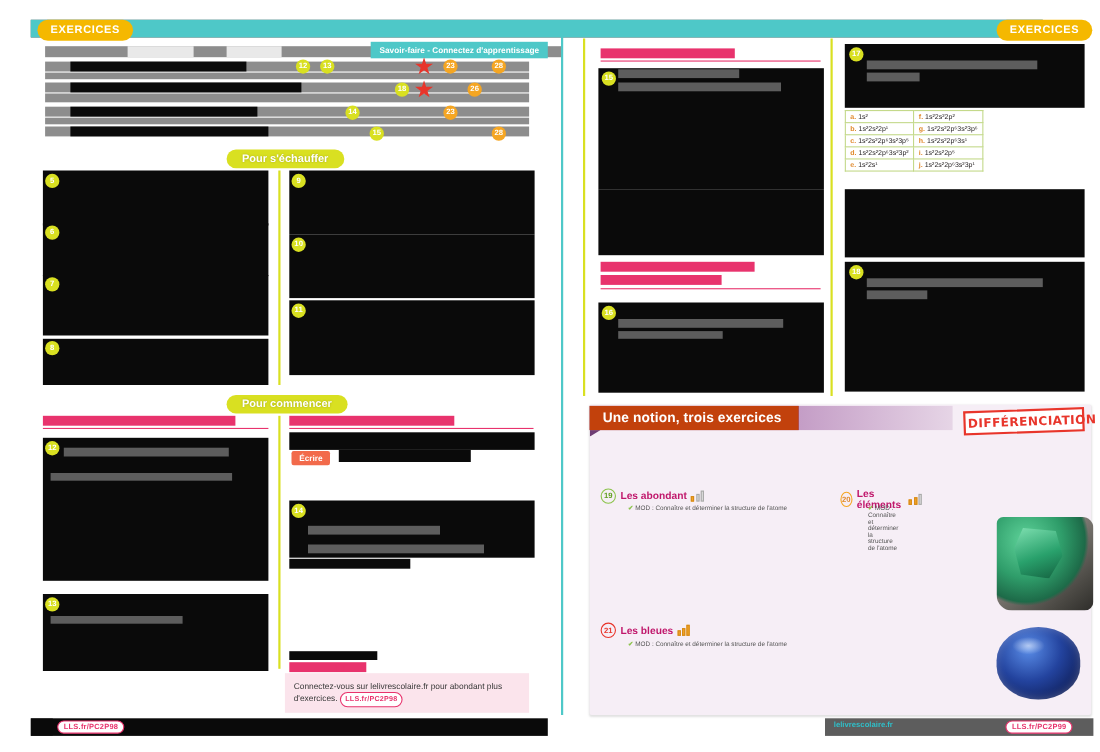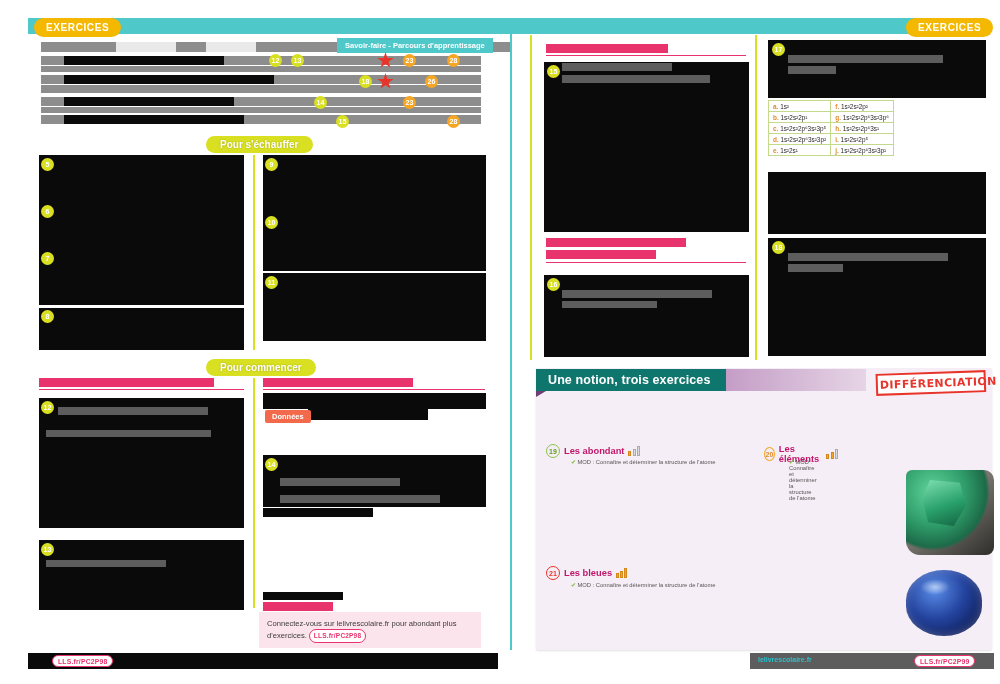--- a/index.html
+++ b/index.html
@@ -89,21 +89,21 @@
   .pinkline  { position:absolute; background:#e8336d; height:1px; z-index:6;}
 
   
   .notion-panel {
     position:absolute; left:530px; top:368px; width:456px; height:282px;
     background:#f6eef6; border-radius:2px; z-index:8;
     box-shadow:0 1px 2px rgba(0,0,0,.12);
   }
   .notion-hdr {
     position:absolute; left:530px; top:369px; width:190px; height:22px;
-    background:#0f766e; color:#fff; display:flex; align-items:center;
+    background:#c2410c; color:#fff; display:flex; align-items:center;
     padding-left:12px; font-size:12.5px; font-weight:bold; z-index:13;
     letter-spacing:.1px;
   }
   .notion-hdr-shadow{
     position:absolute; left:530px; top:369px; width:330px; height:22px;
     background:linear-gradient(to right,#9b5fa0 0,#9b5fa0 190px,#c49dc6 190px,#e6d5e6 100%);
     z-index:12;
   }
   .notion-hdr-tail{
     position:absolute;left:530px;top:391px;width:10px;height:6px;
@@ -192,21 +192,21 @@
 
   <div class="tealblock" style="left:22px;top:18px;width:920px;height:16px;"></div>
   <div class="blk dgry" style="left:22px;top:18px;width:920px;height:16px;"></div>
   <div class="tealbar" style="left:100px;top:25px;width:870px;"></div>
   <div class="exbadge" style="left:28px;top:18px;">EXERCICES</div>
   <div class="exbadge" style="left:900px;top:18px;">EXERCICES</div>
 
   <div class="blk lgry" style="left:35px;top:42px;width:470px;height:10px;"></div>
   <div class="blk wh" style="left:110px;top:42px;width:60px;height:10px;"></div>
   <div class="blk wh" style="left:200px;top:42px;width:50px;height:10px;"></div>
-  <div class="sfbar" style="left:331px;top:38px;">Savoir-faire - Parcours d'apprentissage</div>
+  <div class="sfbar" style="left:331px;top:38px;">Savoir-faire - Connectez d'apprentissage</div>
 
   <div class="blk lgry" style="left:35px;top:56px;width:440px;height:9px;"></div>
   <div class="blk lgry" style="left:35px;top:66px;width:440px;height:6px;"></div>
   <div class="blk lgry" style="left:35px;top:75px;width:440px;height:9px;"></div>
   <div class="blk lgry" style="left:35px;top:85px;width:440px;height:8px;"></div>
   <div class="blk lgry" style="left:35px;top:97px;width:440px;height:9px;"></div>
   <div class="blk lgry" style="left:35px;top:107px;width:440px;height:6px;"></div>
   <div class="blk lgry" style="left:35px;top:115px;width:440px;height:9px;"></div>
   <div class="blk" style="left:58px;top:56px;width:160px;height:9px;"></div>
   <div class="blk" style="left:58px;top:75px;width:210px;height:9px;"></div>
@@ -262,21 +262,21 @@
   <div class="blk gry" style="left:52px;top:407px;width:150px;height:8px;"></div>
   <div class="blk gry" style="left:40px;top:430px;width:165px;height:7px;"></div>
   <div class="num" style="left:35px;top:543px;">13</div>
   <div class="blk" style="left:33px;top:540px;width:205px;height:70px;"></div>
   <div class="blk gry" style="left:40px;top:560px;width:120px;height:7px;"></div>
 
   <div class="pinktitle" style="left:257px;top:378px;width:150px;"></div>
   <div class="pinkline" style="left:257px;top:389px;width:222px;"></div>
   <div class="blk" style="left:257px;top:393px;width:223px;height:16px;"></div>
 
-  <div class="donnees-tag" style="left:259px;top:410px;">Données</div>
+  <div class="donnees-tag" style="left:259px;top:410px;">Écrire</div>
   <div class="blk" style="left:302px;top:409px;width:120px;height:11px;"></div>
 
   <div class="num" style="left:259px;top:458px;">14</div>
   <div class="blk" style="left:257px;top:455px;width:223px;height:52px;"></div>
   <div class="blk gry" style="left:274px;top:478px;width:120px;height:8px;"></div>
   <div class="blk gry" style="left:274px;top:495px;width:160px;height:8px;"></div>
 
   <div class="blk" style="left:257px;top:508px;width:110px;height:9px;"></div>
   <div class="qcmbox" style="left:257px;top:518px;width:206px;height:57px;"></div>
   <div class="qcmcol" style="left:260px;top:519px;width:95px;">

